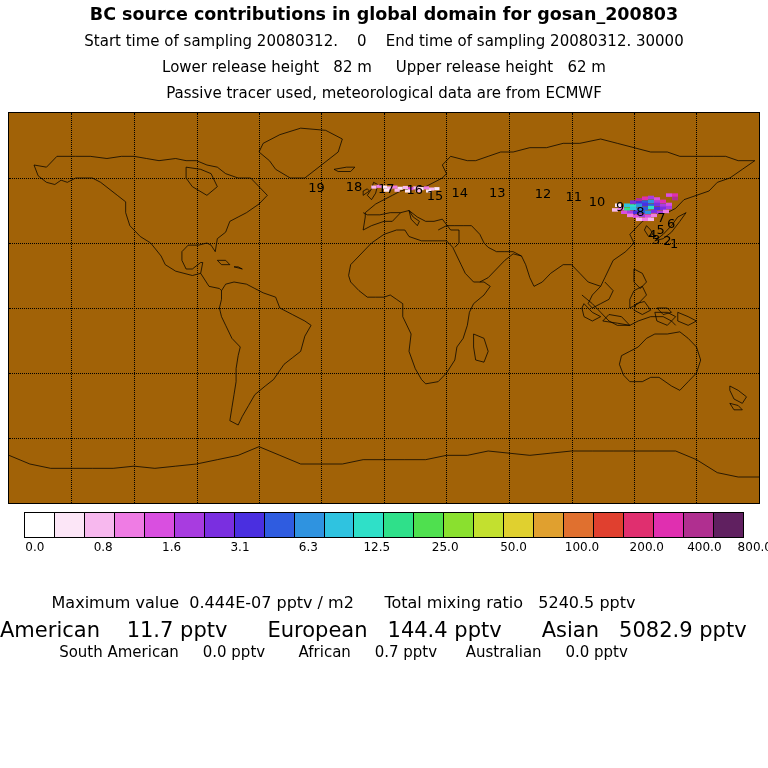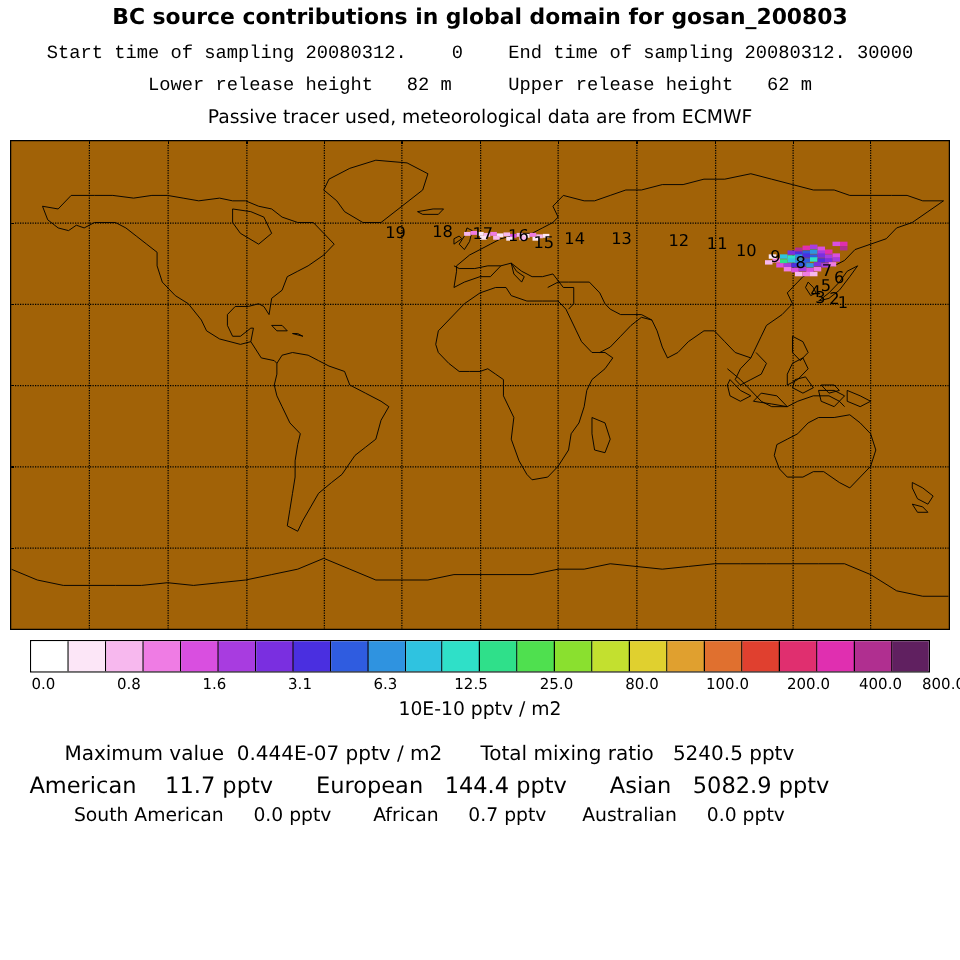--- a/index.html
+++ b/index.html
@@ -34,21 +34,21 @@
     position: absolute;
     left: 0;
     width: 768px;
     text-align: center;
     font-size: 15px;
   }
   .subline.l1 { top: 32px; }
   .subline.l2 { top: 58px; }
   .subline.l3 { top: 84px; }
 
-  .sub-seg { white-space: pre; font-family: Liberation Mono, monospace; }
+  .sub-seg { white-space: pre; }
 
   
   .map-frame {
     position: absolute;
     left: 8px;
     top: 112px;
     width: 752px;
     height: 392px;
     border: 1px solid #000000;
     box-sizing: border-box;
@@ -145,21 +145,21 @@
   }
 
   
   .stats {
     position: absolute;
     left: 0;
     width: 687px;
     text-align: center;
   }
   .stats.r1 { top: 593px; font-size: 16px; }
-  .stats.r2 { top: 618px; font-size: 18px; }
+  .stats.r2 { top: 618px; font-size: 21px; }
   .stats.r3 { top: 643px; font-size: 15px; }
   .stats span { white-space: pre; }
 </style>
 </head>
 <body>
 
 <div class="page">
 
   <div class="title">BC  source contributions in global domain for gosan_200803</div>
 
@@ -377,29 +377,28 @@
       <div class="cell" style="background:#602060"></div>
     </div>
     <div class="cbar-ticks">
       <span style="left:1.5%">0.0</span>
       <span style="left:11.0%">0.8</span>
       <span style="left:20.5%">1.6</span>
       <span style="left:30.0%">3.1</span>
       <span style="left:39.5%">6.3</span>
       <span style="left:49.0%">12.5</span>
       <span style="left:58.5%">25.0</span>
-      <span style="left:68.0%">80.0</span>
+      <span style="left:68.0%">50.0</span>
       <span style="left:77.5%">100.0</span>
       <span style="left:86.5%">200.0</span>
       <span style="left:94.5%">400.0</span>
       <span style="left:101.5%">800.0</span>
     </div>
   </div>
 
-  <div class="cbar-unit">10E-10 pptv / m2</div>
 
   <div class="stats r1">
     <span>Maximum value</span><span>  </span><span>0.444E-07 pptv / m2</span><span>      </span><span>Total mixing ratio</span><span>   </span><span>5240.5 pptv</span>
   </div>
 
   <div class="stats r2">
     <span>American</span><span>    </span><span>11.7 pptv</span><span>      </span><span>European</span><span>   </span><span>144.4 pptv</span><span>      </span><span>Asian</span><span>   </span><span>5082.9 pptv</span>
   </div>
 
   <div class="stats r3">

